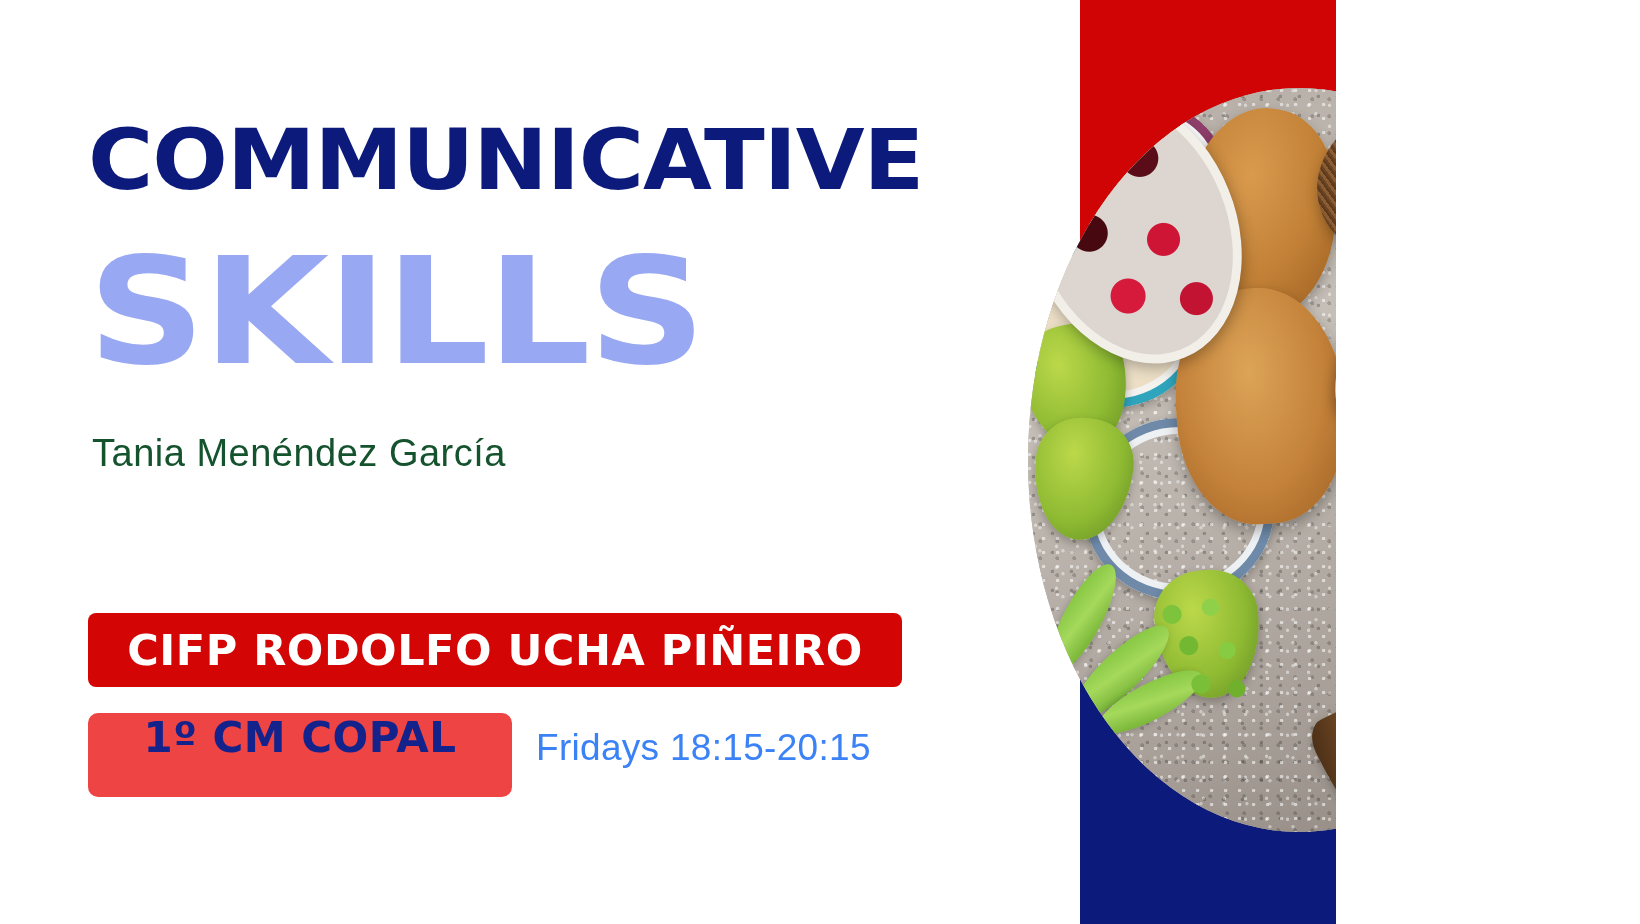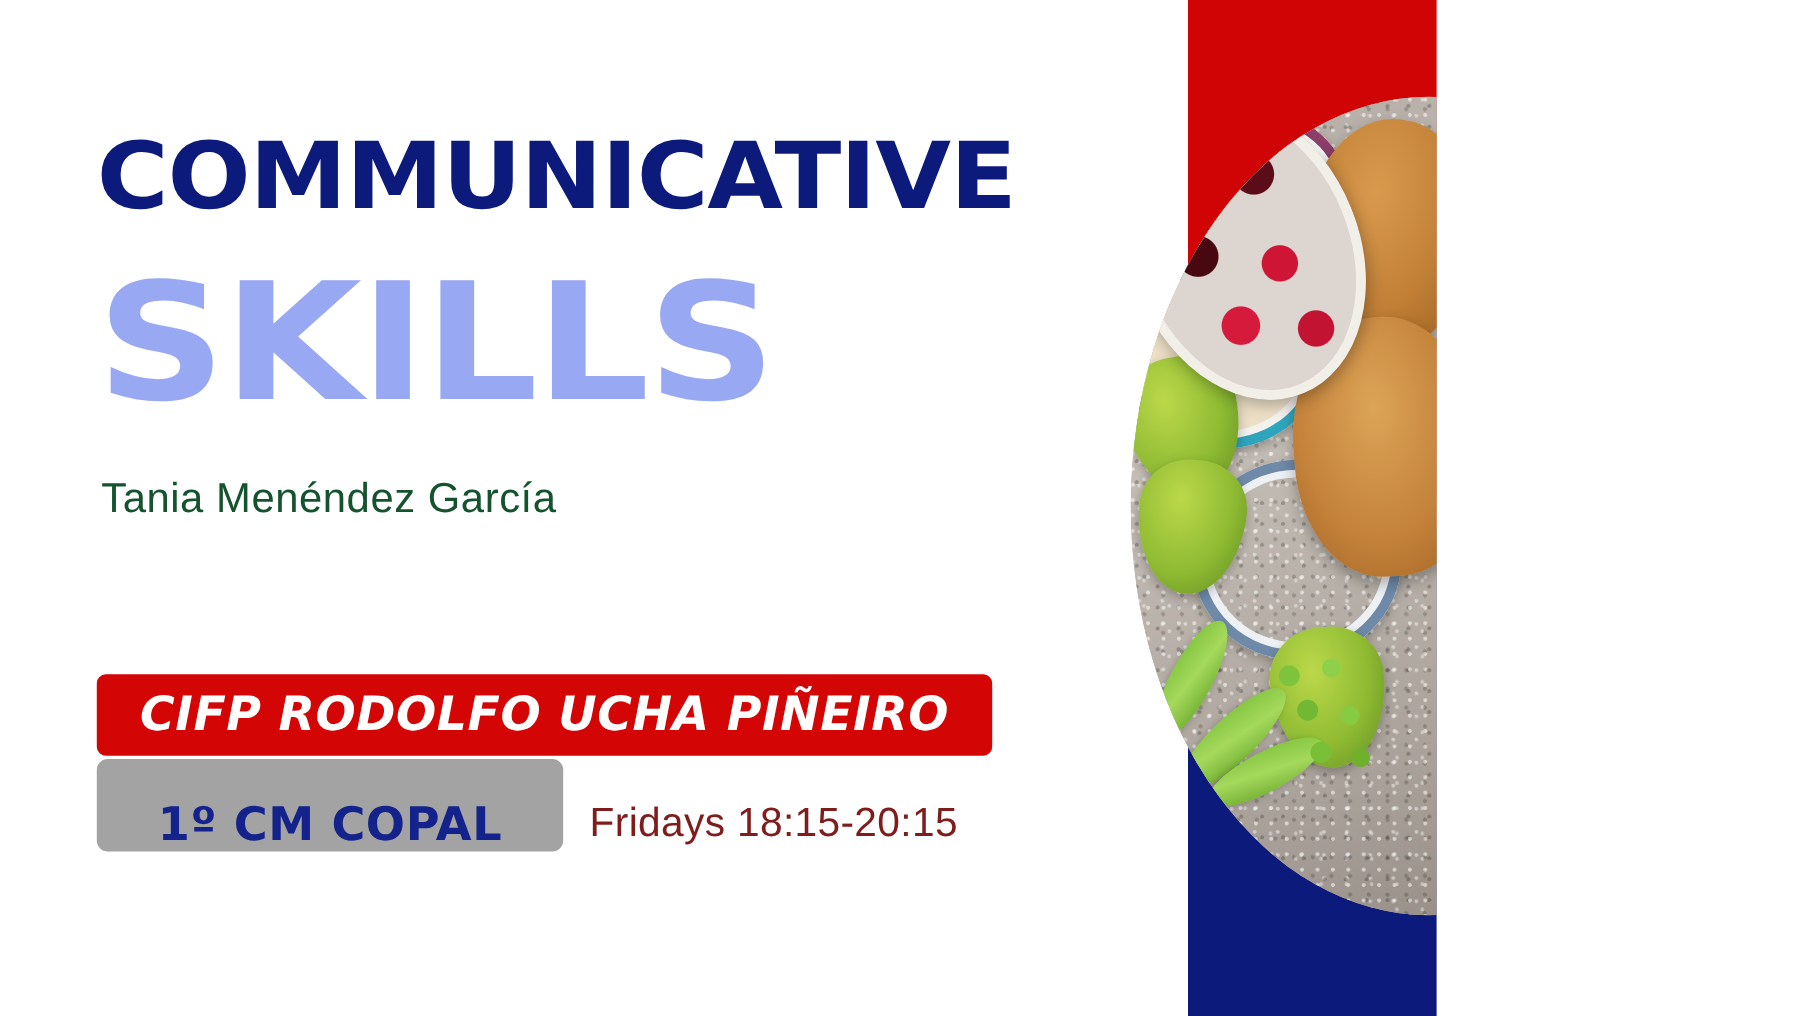--- a/index.html
+++ b/index.html
@@ -9,20 +9,21 @@
   }
   body {
     font-family: "Liberation Sans", sans-serif;
   }
   .slide {
     position: relative;
     width: 1306px;
     height: 924px;
     background: #ffffff;
     overflow: hidden;
+    padding-left: 30px;
   }
 
   
   .block-red {
     position: absolute;
     left: 1080px;
     top: 0px;
     width: 418px;
     height: 452px;
     background: #d00404;
@@ -269,56 +270,55 @@
     position: absolute;
     left: 88px;
     top: 613px;
     width: 814px;
     height: 74px;
     border-radius: 8px;
     background: #d40505;
     display: flex;
     align-items: center;
     justify-content: center;
-    font-style: italic;
   }
   .school-banner span {
     color: #ffffff;
     font-size: 43px;
     font-weight: 800;
     letter-spacing: 0.5px;
     font-family: "DejaVu Sans", sans-serif;
     white-space: nowrap;
   }
   .course-pill {
     position: absolute;
     left: 88px;
-    top: 690px;
+    top: 713px;
     width: 424px;
     height: 84px;
     border-radius: 10px;
-    background: #a3a3a3;
+    background: #ef4444;
     display: flex;
-    align-items: flex-end;
+    align-items: flex-start;
     justify-content: center;
   }
   .course-pill span {
     color: #13238b;
     font-size: 42px;
     font-weight: 800;
     letter-spacing: 0.5px;
     font-family: "DejaVu Sans", sans-serif;
     white-space: nowrap;
   }
   .schedule {
     position: absolute;
     left: 536px;
     top: 727px;
     font-size: 37px;
-    color: #7f1d1d;
+    color: #3b82f6;
     font-weight: 400;
     letter-spacing: 0.3px;
     font-family: "Liberation Sans", sans-serif;
     white-space: nowrap;
   }
 </style>
 </head>
 <body>
 
 <div class="slide">

